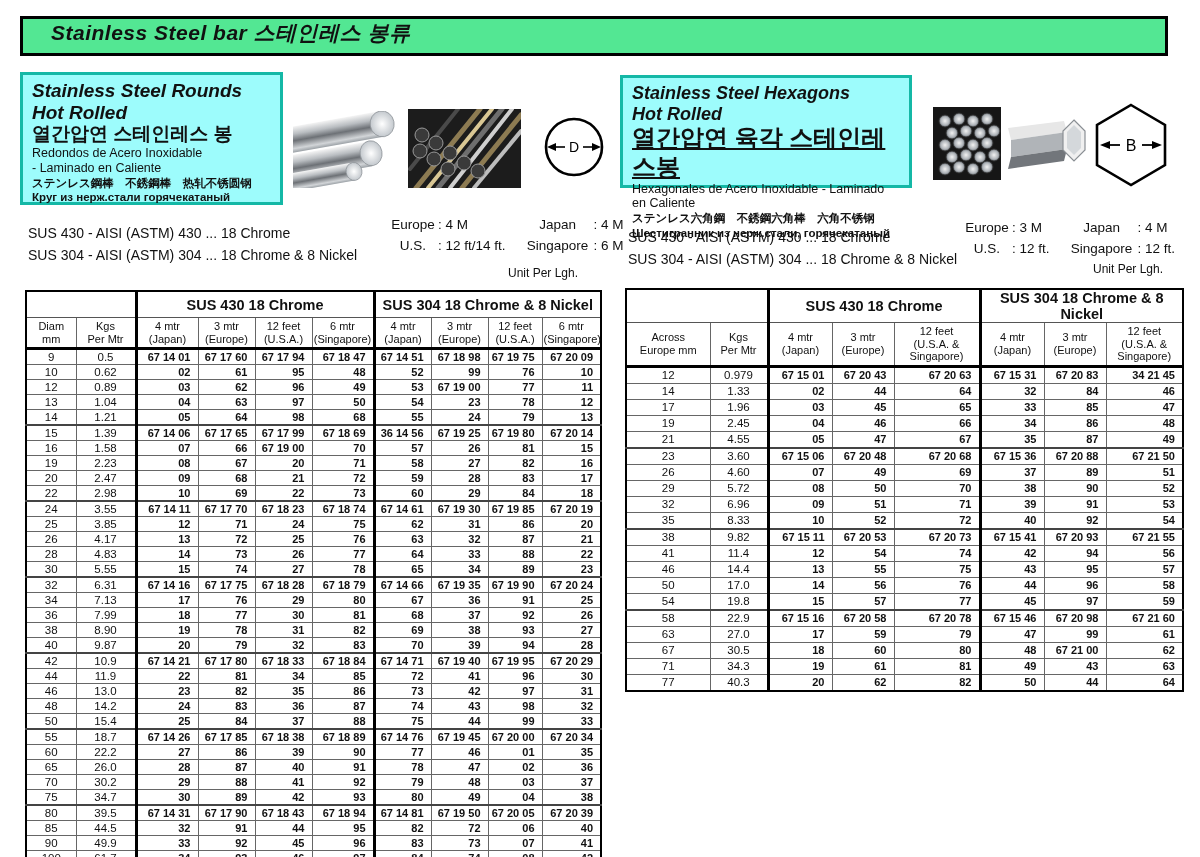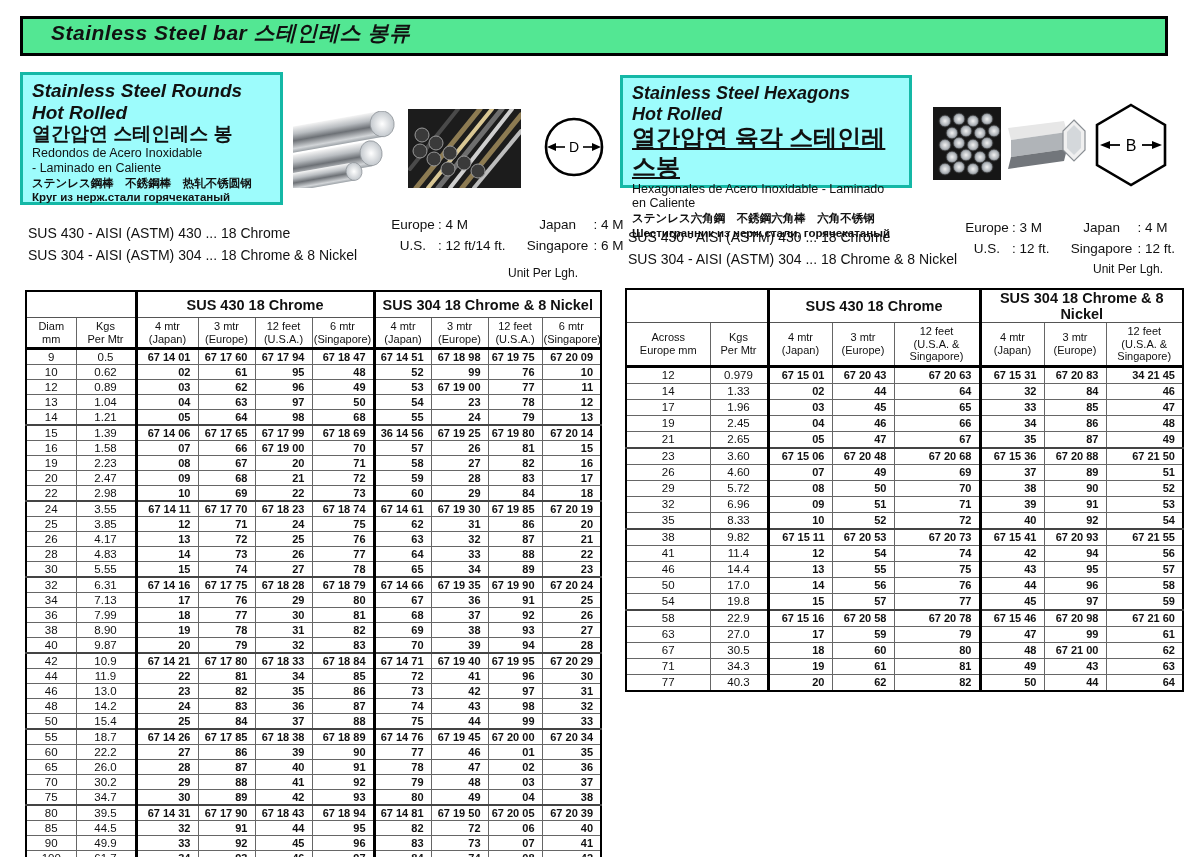--- a/index.html
+++ b/index.html
@@ -752,21 +752,21 @@
         <td class="kgs">2.45</td>
         <td class="part hl">04</td>
         <td class="part">46</td>
         <td class="part">66</td>
         <td class="part hl">34</td>
         <td class="part">86</td>
         <td class="part">48</td>
       </tr>
       <tr>
         <td class="diam">21</td>
-        <td class="kgs">2.65</td>
+        <td class="kgs">4.55</td>
         <td class="part hl">05</td>
         <td class="part">47</td>
         <td class="part">67</td>
         <td class="part hl">35</td>
         <td class="part">87</td>
         <td class="part">49</td>
       </tr>
       <tr class="gsep">
         <td class="diam">23</td>
         <td class="kgs">3.60</td>

